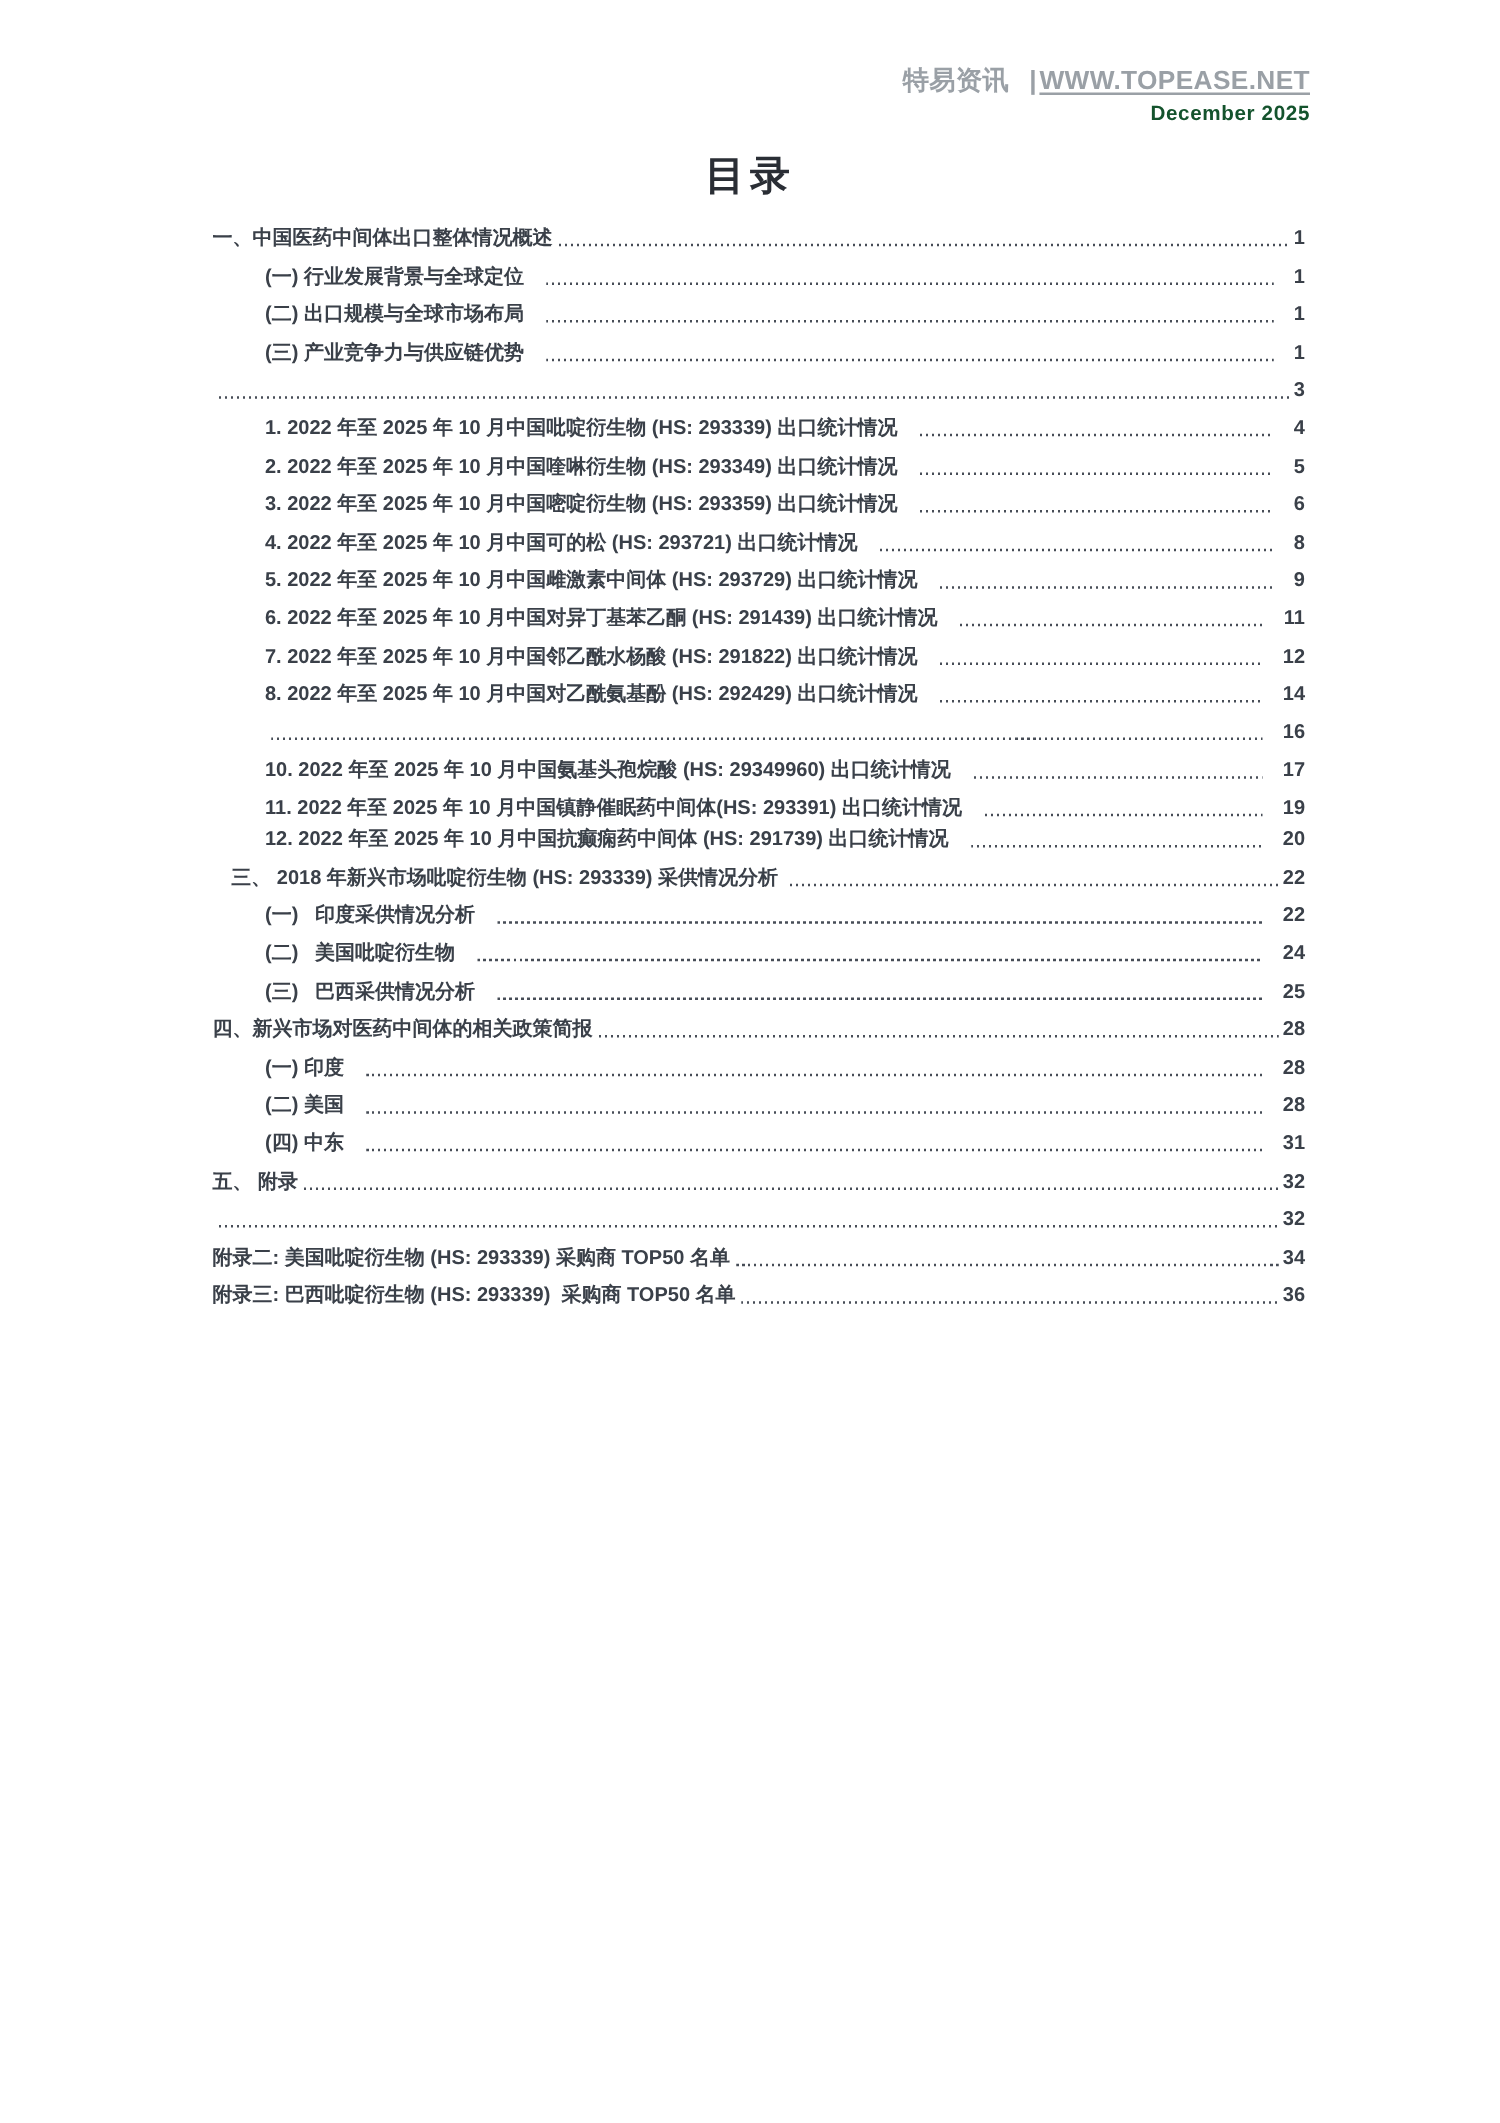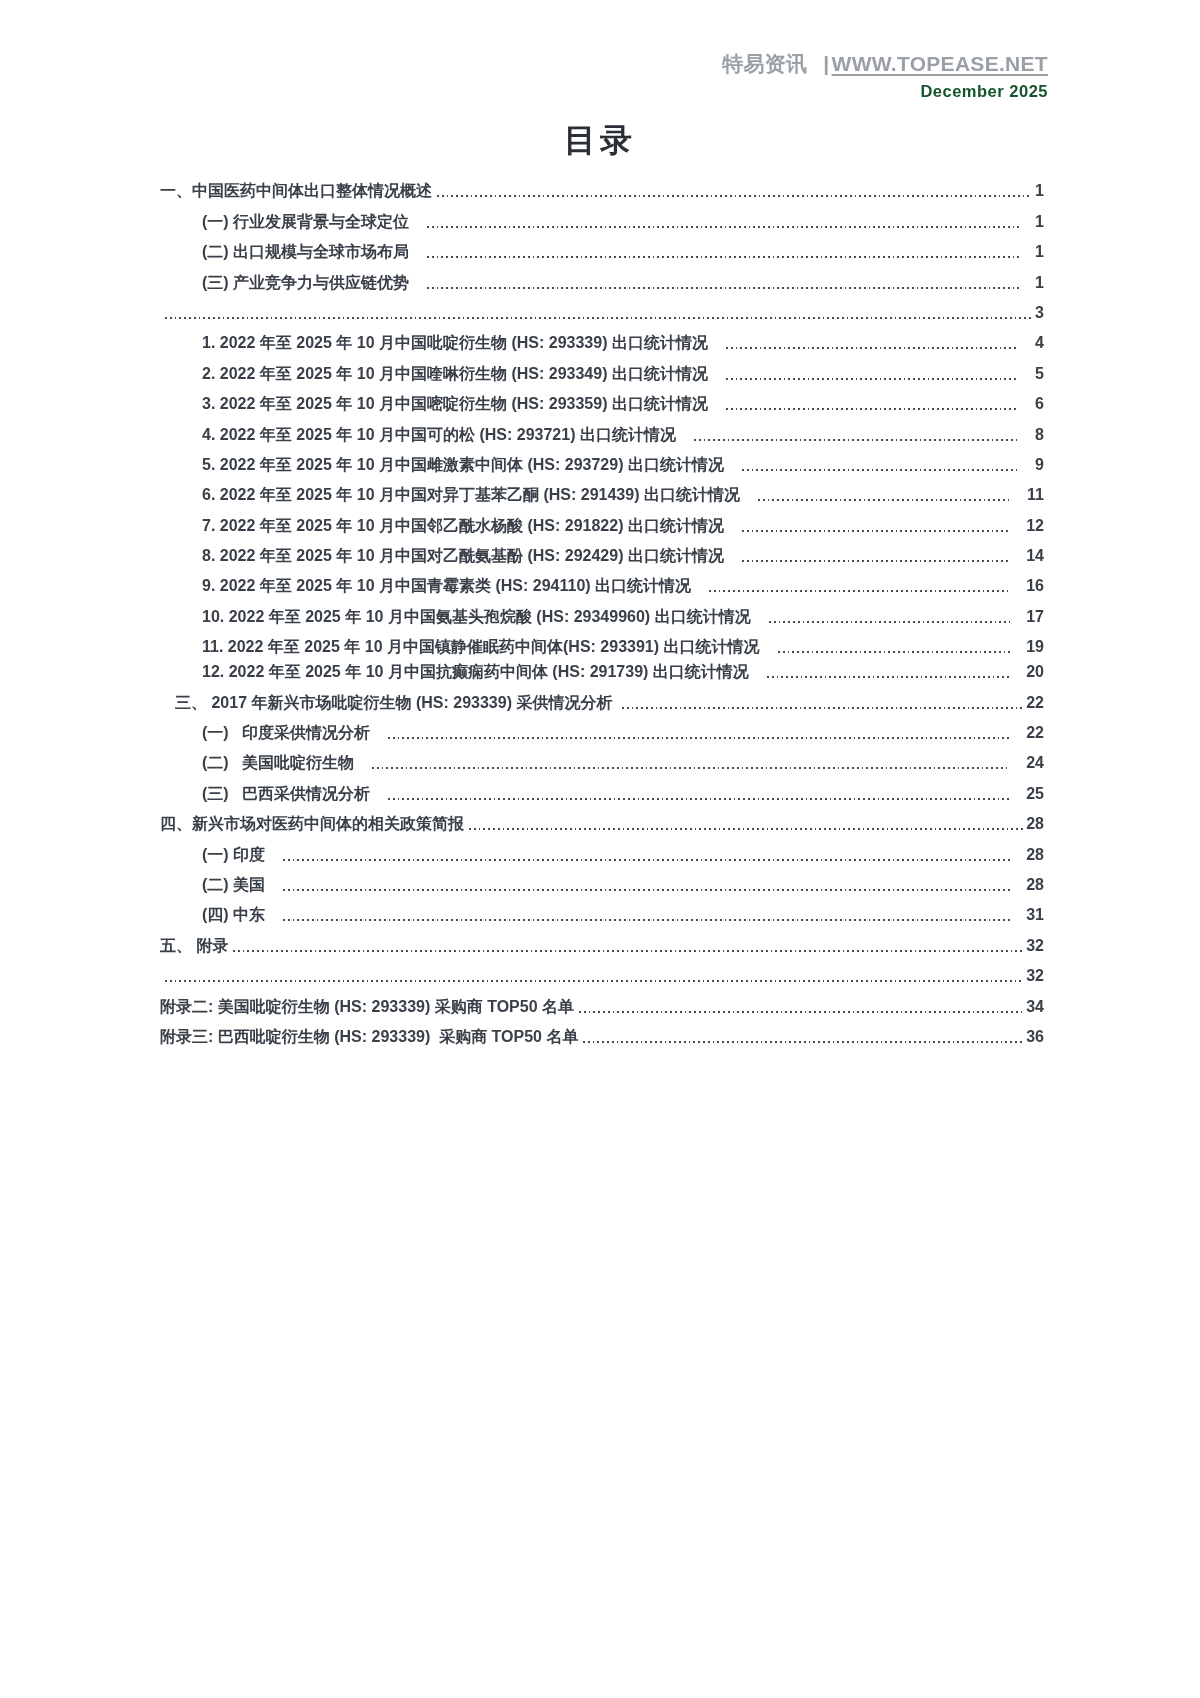--- a/index.html
+++ b/index.html
@@ -56,20 +56,21 @@
     position:absolute;
     top:172px;
     left:160px;
     right:156px;
   }
   .toc-row {
     display:flex;
     align-items:flex-end;
     height:30.4px;
     cursor:pointer;
+    margin-left:10px;
   }
   .toc-row.tight { height:25px; }
   .toc-row.indent-1 { padding-left:42px;gap:13px; }
   .toc-row.indent-2 { padding-left:15px; }
   .toc-label {
     white-space:pre;
     font-size:16px;
     font-weight:600;
     line-height:22px;
     color:#3a4049;
@@ -163,41 +164,40 @@
         <span class="toc-label">7. 2022 年至 2025 年 10 月中国邻乙酰水杨酸 (HS: 291822) 出口统计情况</span>
         <span class="leader"></span>
         <span class="toc-page">12</span>
       </div>
       <div class="toc-row indent-1">
         <span class="toc-label">8. 2022 年至 2025 年 10 月中国对乙酰氨基酚 (HS: 292429) 出口统计情况</span>
         <span class="leader"></span>
         <span class="toc-page">14</span>
       </div>
       <div class="toc-row indent-1">
-        <span class="toc-label">9. 2022 年至 2025 年 10 月中国青霉素类 (HS: 294110) 出口统计情况</span>
         <span class="leader"></span>
         <span class="toc-page">16</span>
       </div>
       <div class="toc-row indent-1">
         <span class="toc-label">10. 2022 年至 2025 年 10 月中国氨基头孢烷酸 (HS: 29349960) 出口统计情况</span>
         <span class="leader"></span>
         <span class="toc-page">17</span>
       </div>
       <div class="toc-row indent-1">
         <span class="toc-label">11. 2022 年至 2025 年 10 月中国镇静催眠药中间体(HS: 293391) 出口统计情况</span>
         <span class="leader"></span>
         <span class="toc-page">19</span>
       </div>
       <div class="toc-row indent-1 tight">
         <span class="toc-label">12. 2022 年至 2025 年 10 月中国抗癫痫药中间体 (HS: 291739) 出口统计情况</span>
         <span class="leader"></span>
         <span class="toc-page">20</span>
       </div>
       <div class="toc-row indent-2">
-        <span class="toc-label">三、 2017 年新兴市场吡啶衍生物 (HS: 293339) 采供情况分析 </span>
+        <span class="toc-label">三、 2018 年新兴市场吡啶衍生物 (HS: 293339) 采供情况分析 </span>
         <span class="leader"></span>
         <span class="toc-page">22</span>
       </div>
       <div class="toc-row indent-1">
         <span class="toc-label">(一)   印度采供情况分析</span>
         <span class="leader"></span>
         <span class="toc-page">22</span>
       </div>
       <div class="toc-row indent-1">
         <span class="toc-label">(二)   美国吡啶衍生物</span>

